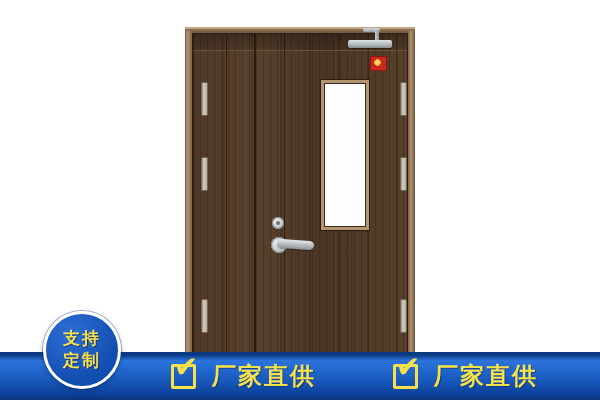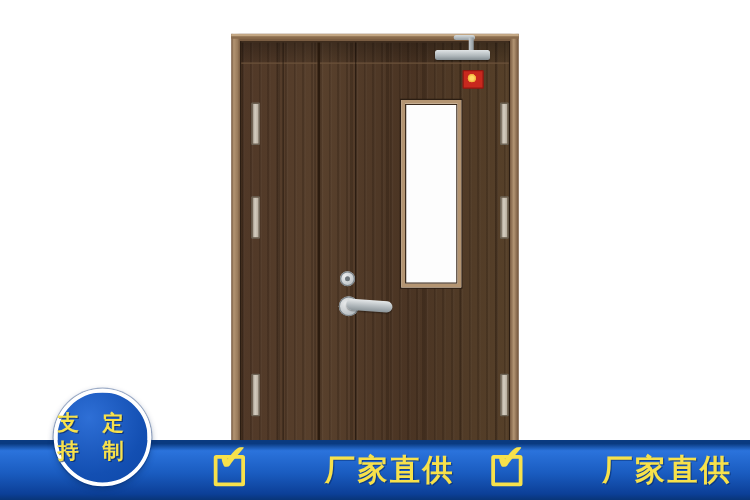--- a/index.html
+++ b/index.html
@@ -47,28 +47,28 @@
   .lever{position:absolute;left:84px;top:206px;width:37px;height:9px;border-radius:5px;transform:rotate(4deg);
         background:linear-gradient(180deg,#e6e9ea,#b3babe 55%,#8b9499);box-shadow:0 1px 1px rgba(0,0,0,.3);}
 
   
   .banner{position:absolute;left:0;top:352px;width:600px;height:48px;
         background:linear-gradient(180deg,#0a3a80 0%,#0a3a80 6%,#2b73dc 18%,#1a5cc0 55%,#0c3f97 90%,#093578 100%);}
   .feature{position:absolute;top:0;height:48px;display:flex;align-items:center;}
   .f1{left:171px;} .f2{left:393px;}
   .checkbox{position:relative;width:19px;height:19px;border:3px solid #f7e14b;border-radius:2px;margin-right:16px;}
   .checkbox .tick{position:absolute;left:0px;top:-14px;font-size:29px;font-weight:bold;color:#f7e14b;line-height:1;}
-  .feature .label{color:#f7e14b;font-size:24px;font-weight:bold;letter-spacing:2px;text-shadow:1px 1px 0 rgba(6,40,100,.55);margin-left:48px;}
+  .feature .label{color:#f7e14b;font-size:24px;font-weight:bold;letter-spacing:2px;text-shadow:1px 1px 0 rgba(6,40,100,.55);}
 
   
   .badge{position:absolute;left:43px;top:311px;width:72px;height:72px;border-radius:50%;
         border:3px solid #ffffff;
         background:radial-gradient(circle at 35% 28%,#2e6fd6,#134fb2 65%,#0d47a8);
         box-shadow:0 2px 5px rgba(7,40,90,.45), 0 0 0 1px rgba(9,50,120,.35);
-        display:flex;flex-direction:row;align-items:center;justify-content:center;}
+        display:flex;flex-direction:column;align-items:center;justify-content:center;}
   .badge span{color:#f7e14b;font-size:17px;font-weight:bold;line-height:1.28;letter-spacing:2px;
         text-shadow:1px 1px 0 rgba(5,30,85,.6);}
 </style>
 </head>
 <body>
 
 <div class="stage">
 
   <div class="door">
     <div class="door-inner">

